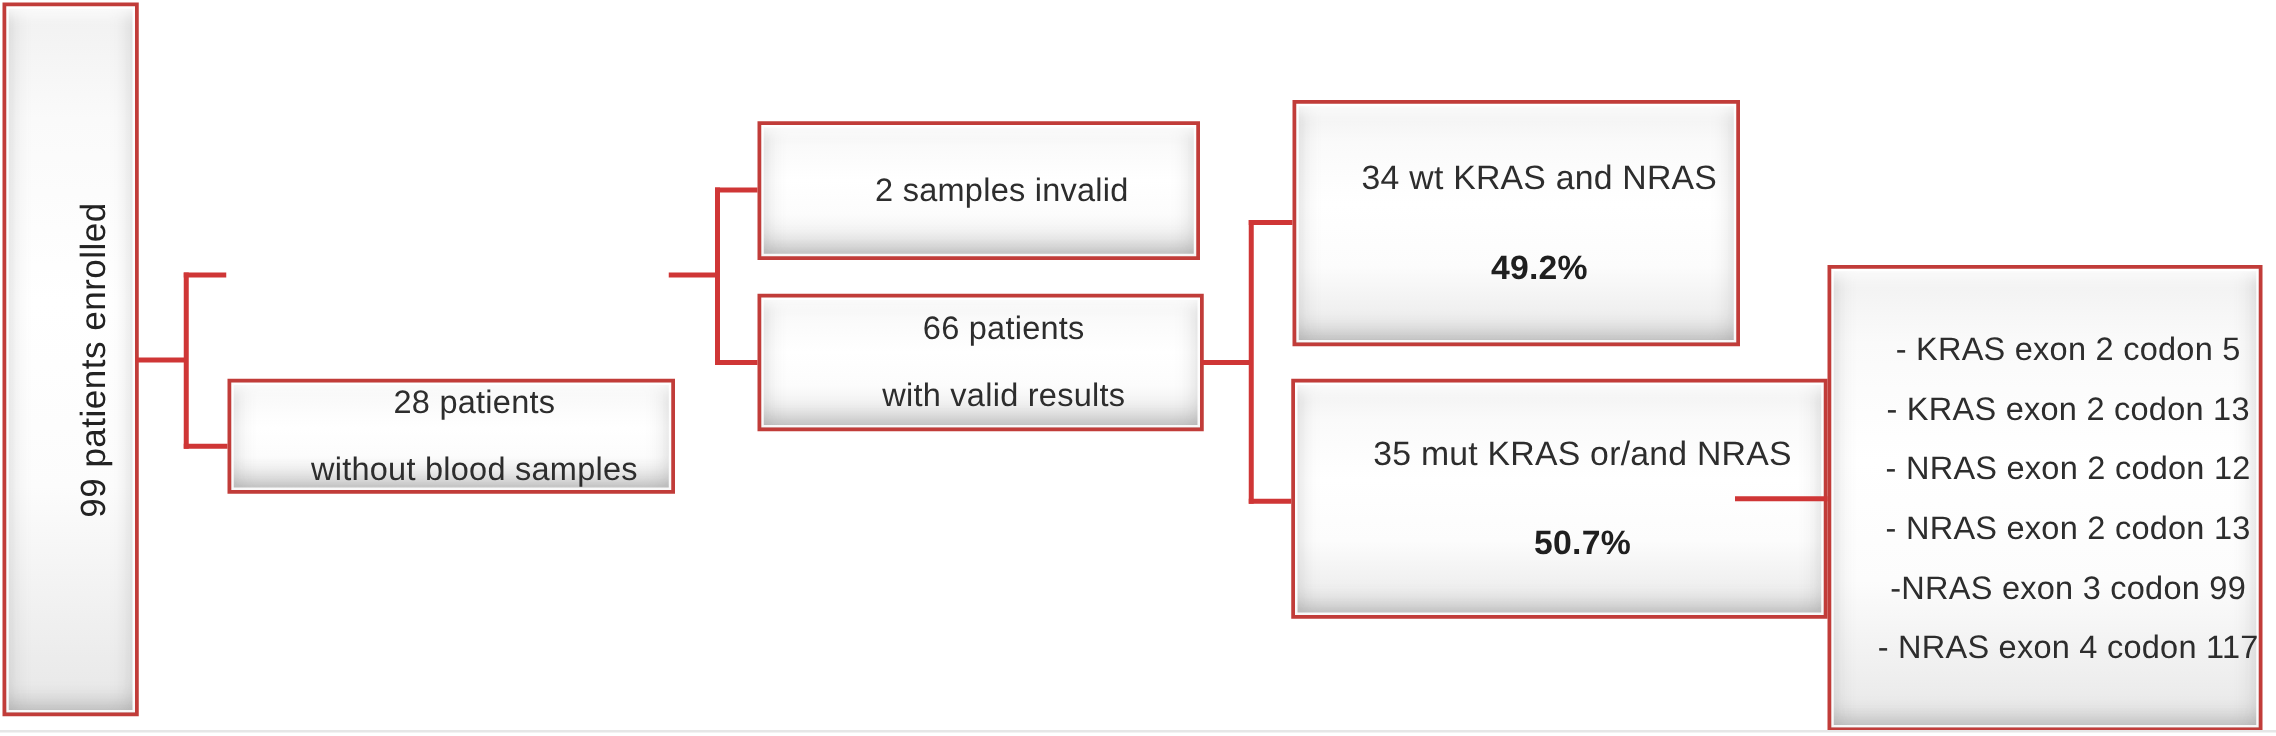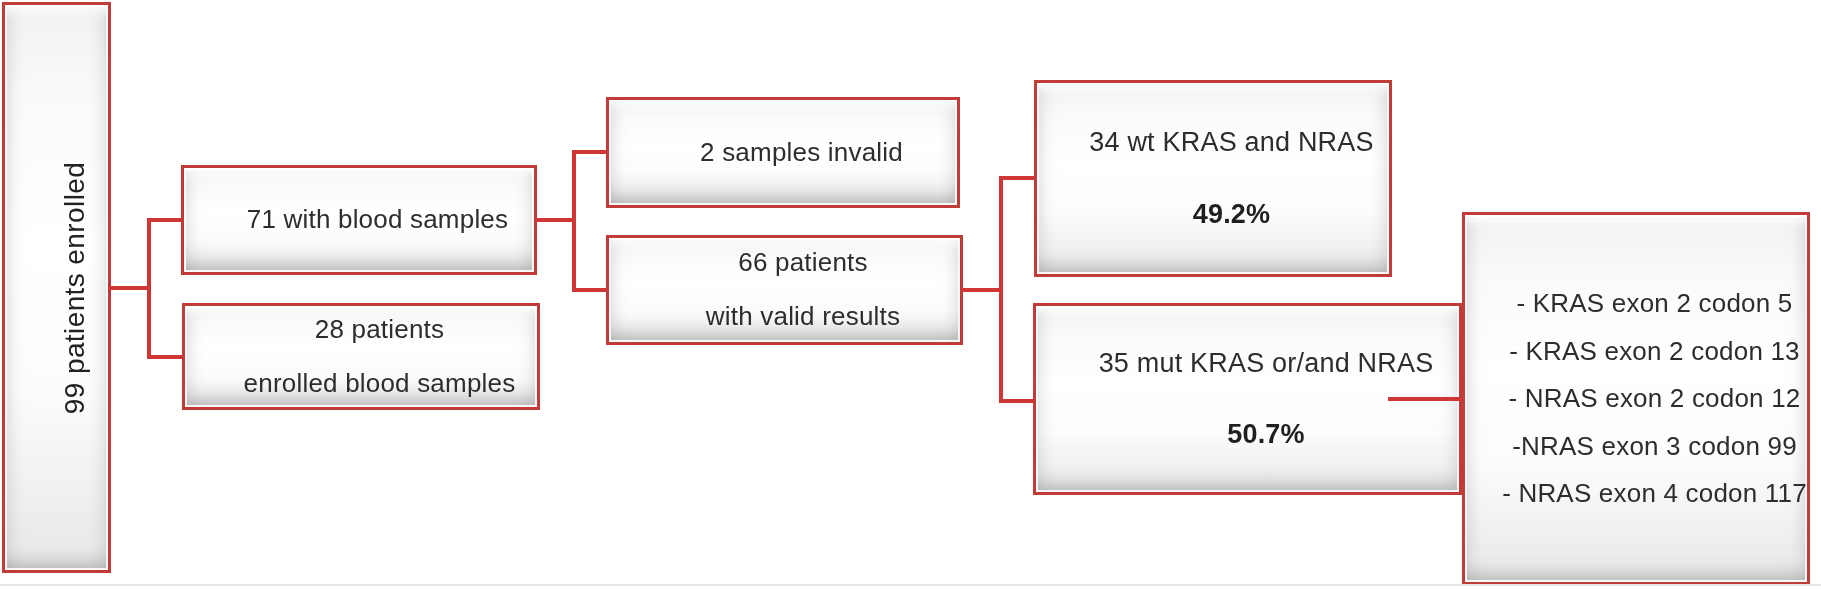--- a/index.html
+++ b/index.html
@@ -50,48 +50,45 @@
   
   #node-enrolled{left:2px;top:2px;width:109px;height:571px;}
   #node-enrolled .vtxt{
     transform:rotate(-90deg);
     white-space:nowrap;
     font-size:28px;
     letter-spacing:.4px;
     color:#222;
   }
   #node-with-blood{left:181px;top:165px;width:356px;height:110px;}
-  #node-without-blood{left:182px;top:303px;width:358px;height:107px;}
+  #node-without-blood{left:182px;top:303px;width:358px;height:92px;}
   #node-invalid{left:606px;top:97px;width:354px;height:111px;}
   #node-valid{left:606px;top:235px;width:357px;height:110px;}
   #node-wildtype{left:1034px;top:80px;width:358px;height:197px;}
   #node-mutant{left:1033px;top:303px;width:429px;height:192px;}
   #node-mutations{left:1462px;top:212px;width:348px;height:373px;row-gap:19px;}
   #node-mutations .txt{font-size:26px;line-height:1.1;}
   .bottom-rule{
     position:absolute;left:0;top:584px;width:1821px;height:2px;
     background:#e6e6e6;
   }
 </style>
 </head>
 <body>
 
 <div id="canvas">
 
   <div class="node" id="node-enrolled">
     <span class="vtxt">99 patients enrolled</span>
   </div>
 
-  <div class="node" id="node-with-blood">
-    <span class="txt">71 with blood samples</span>
-  </div>
 
   <div class="node gap24" id="node-without-blood">
     <span class="txt">28 patients</span>
-    <span class="txt">enrolled blood samples</span>
+    <span class="txt">without blood samples</span>
   </div>
 
   <div class="node" id="node-invalid">
     <span class="txt">2 samples invalid</span>
   </div>
 
   <div class="node gap24" id="node-valid">
     <span class="txt">66 patients</span>
     <span class="txt">with valid results</span>
   </div>
@@ -103,20 +100,21 @@
 
   <div class="node gap26 big" id="node-mutant">
     <span class="txt">35 mut KRAS or/and NRAS</span>
     <span class="txt pct">50.7%</span>
   </div>
 
   <div class="node" id="node-mutations">
     <span class="txt">- KRAS exon 2 codon 5</span>
     <span class="txt">- KRAS exon 2 codon 13</span>
     <span class="txt">- NRAS exon 2 codon 12</span>
+    <span class="txt">- NRAS exon 2 codon 13</span>
     <span class="txt">-NRAS exon 3 codon 99</span>
     <span class="txt">- NRAS exon 4 codon 117</span>
   </div>
 
   <div class="line" style="left:109px;top:286px;width:40px;height:4px;"></div>
   <div class="line" style="left:147px;top:218px;width:4px;height:141px;"></div>
   <div class="line" style="left:147px;top:218px;width:34px;height:4px;"></div>
   <div class="line" style="left:147px;top:355px;width:35px;height:4px;"></div>
 
   <div class="line" style="left:535px;top:218px;width:39px;height:4px;"></div>

